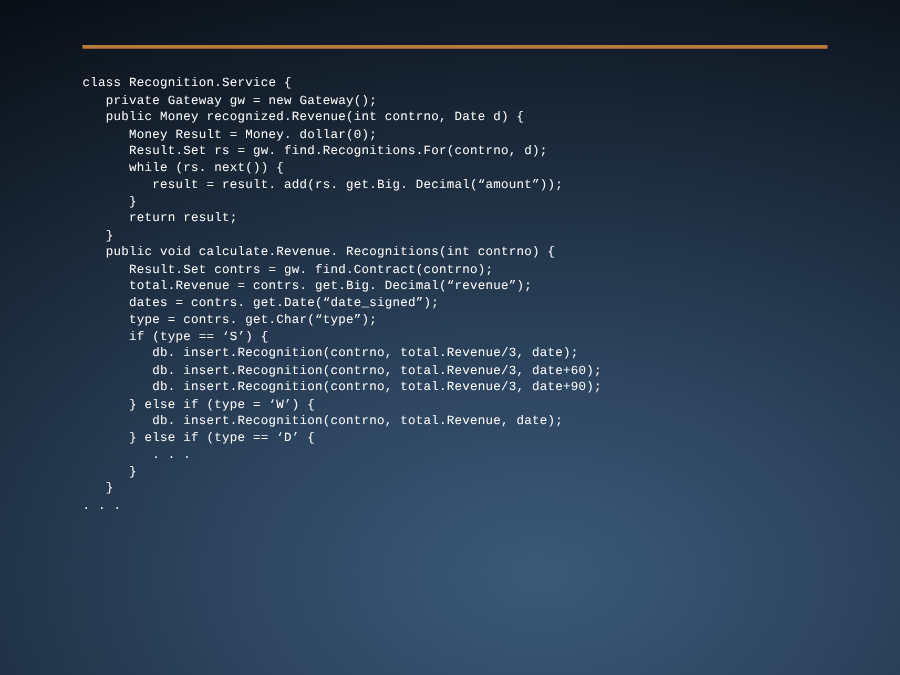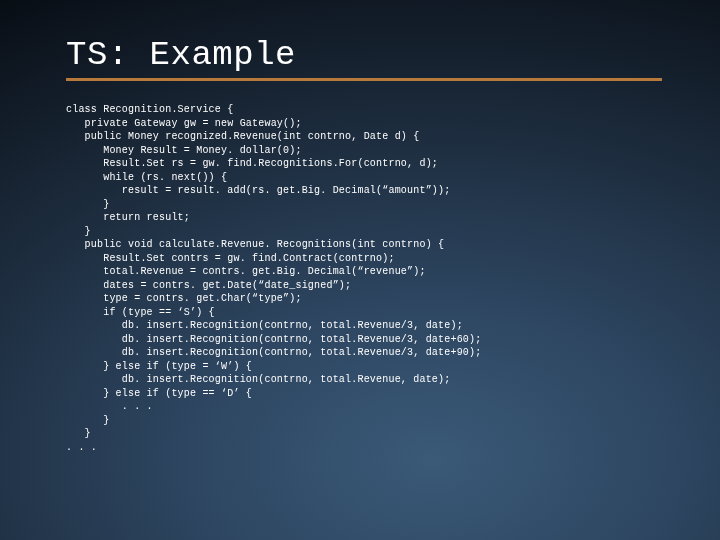--- a/index.html
+++ b/index.html
@@ -53,21 +53,20 @@
     line-height: 1.35;
     white-space: pre;
     letter-spacing: 0.2px;
   }
 </style>
 </head>
 <body>
 
 <div class="slide">
   <div class="inner">
-    <h1 class="title">TS: Example</h1>
     <div class="rule"></div>
     <div class="code">class Recognition.Service {
    private Gateway gw = new Gateway();
    public Money recognized.Revenue(int contrno, Date d) {
       Money Result = Money. dollar(0);
       Result.Set rs = gw. find.Recognitions.For(contrno, d);
       while (rs. next()) {
          result = result. add(rs. get.Big. Decimal(“amount”));
       }
       return result;

